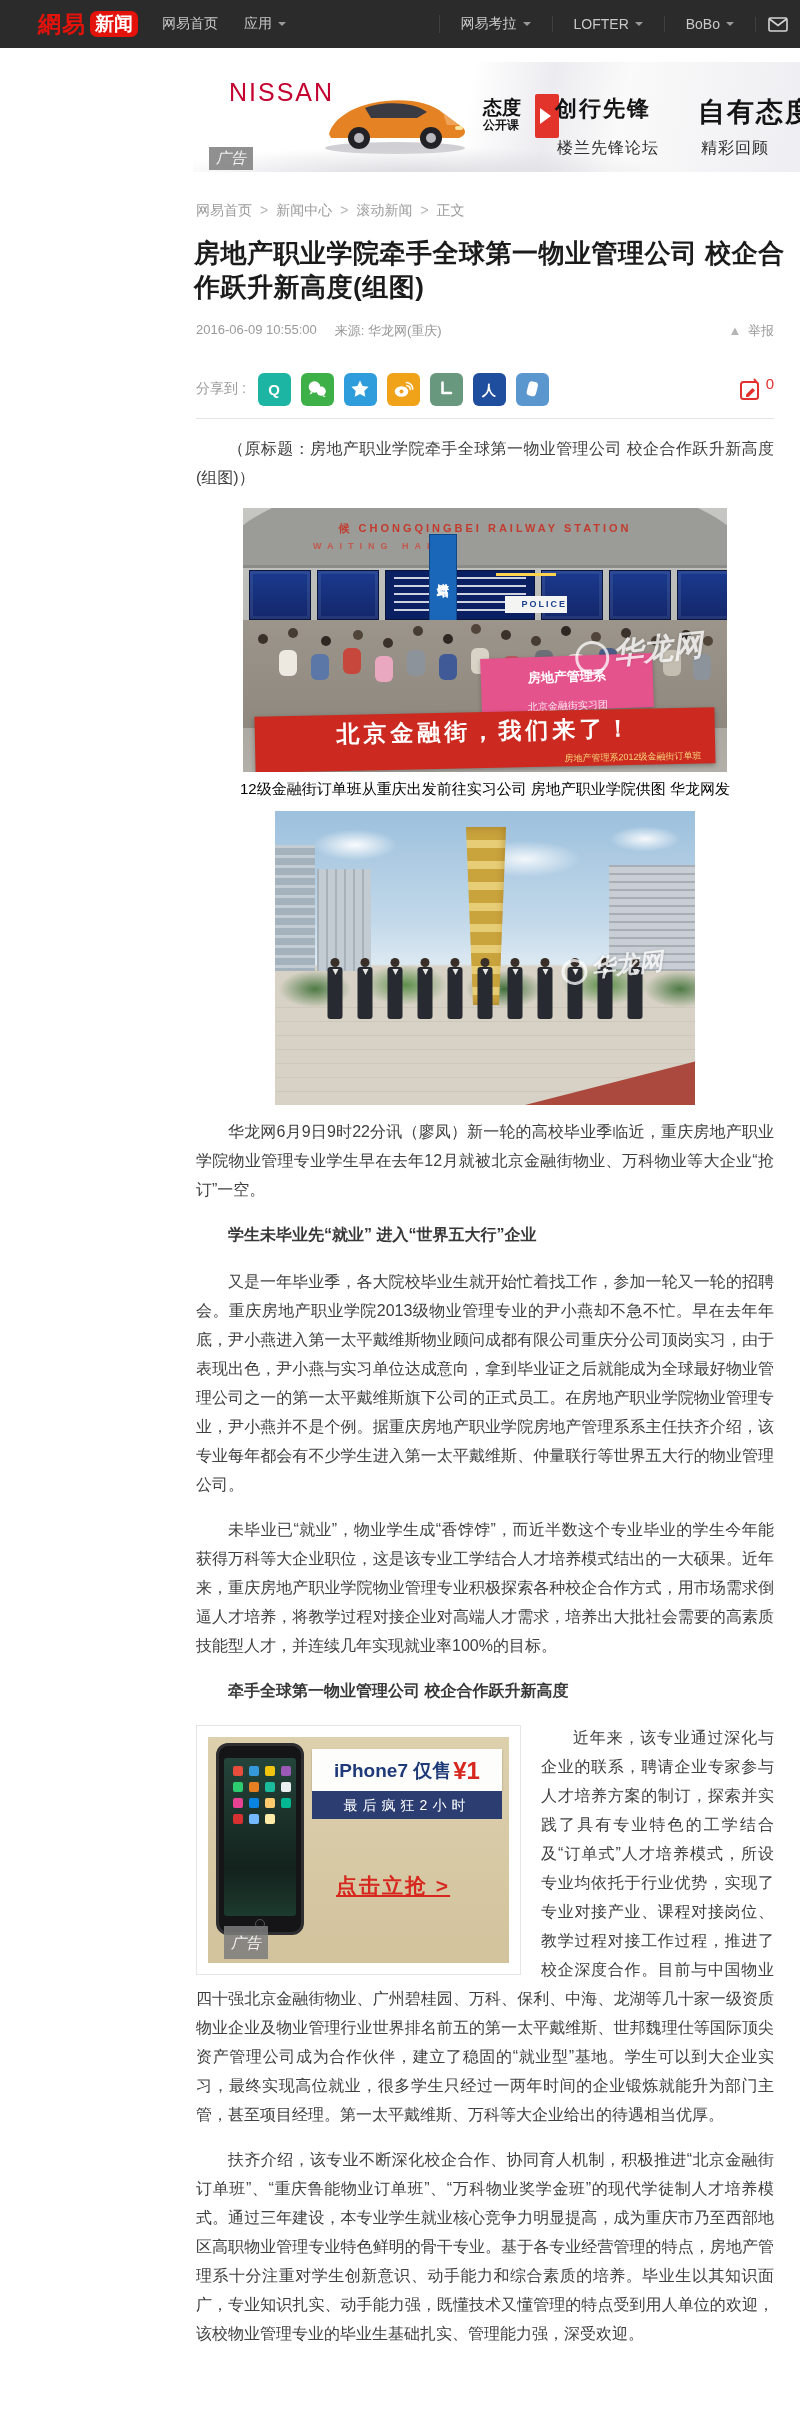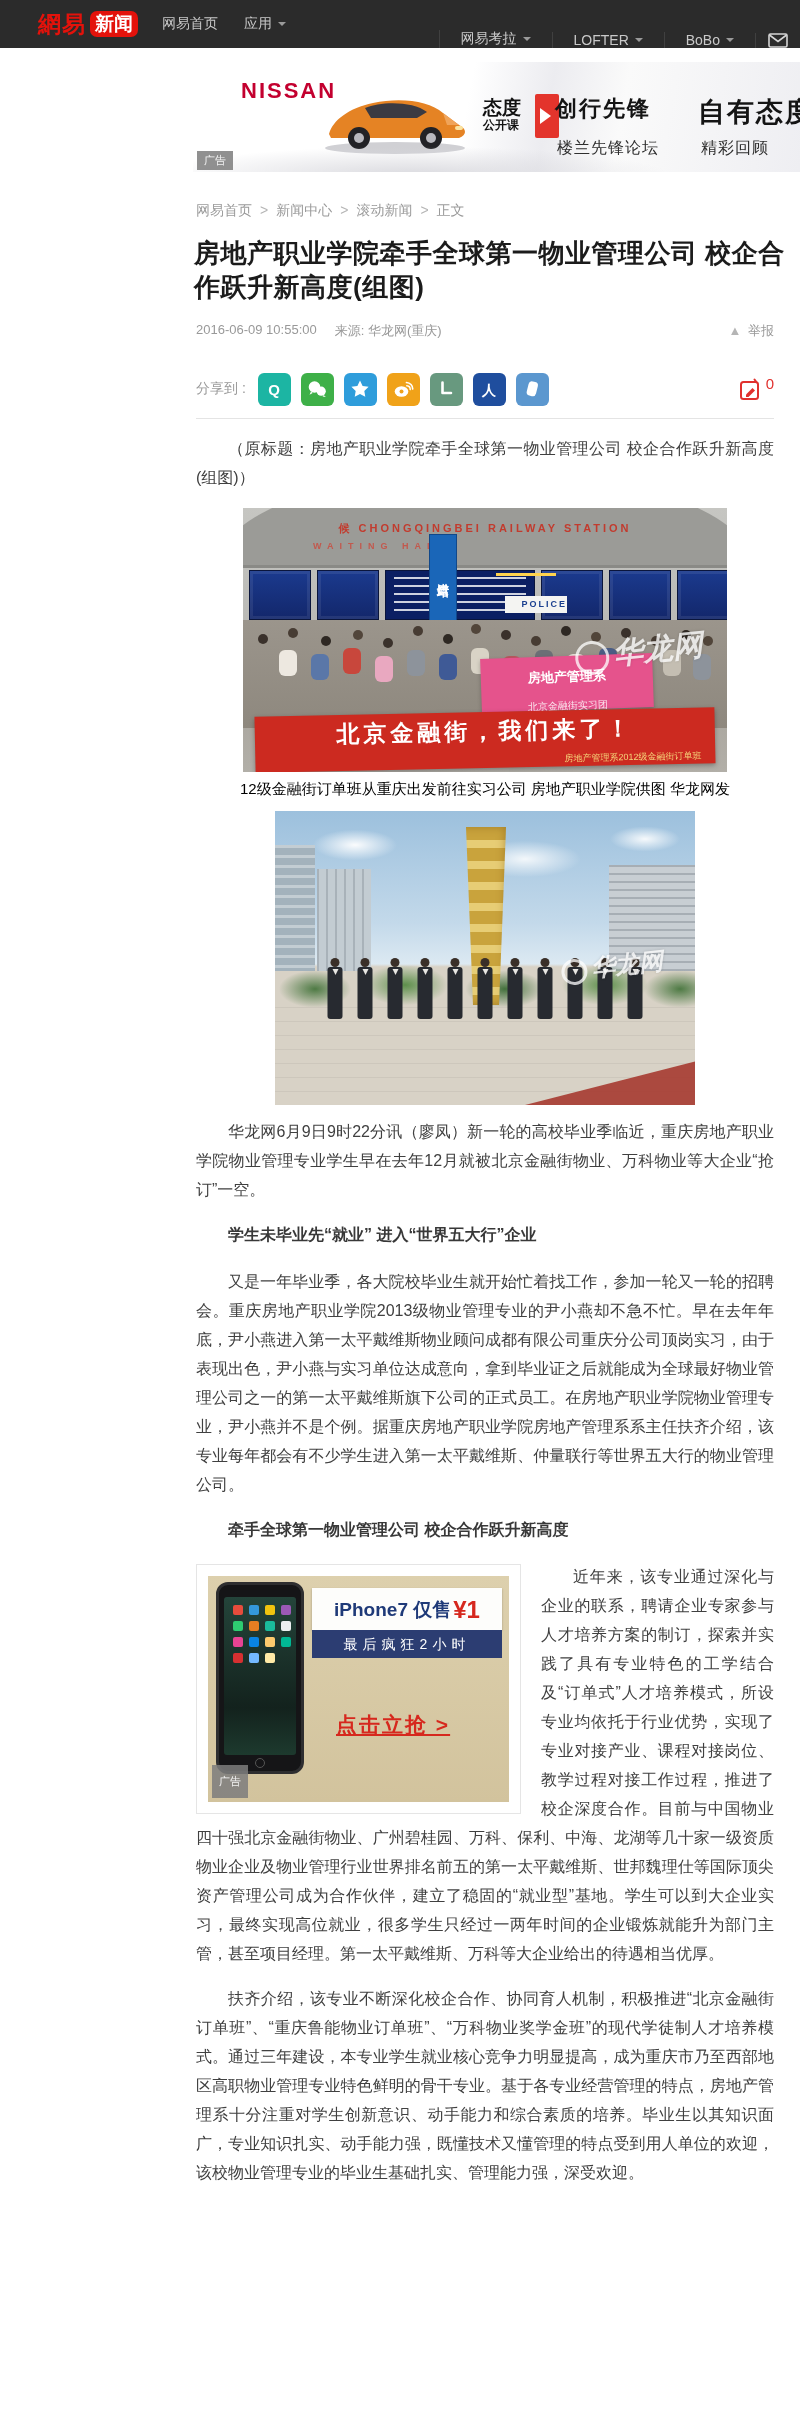--- a/index.html
+++ b/index.html
@@ -11,43 +11,43 @@
   #topbar{position:absolute;left:0;top:0;width:800px;height:48px;background:#2b2b2b;
           display:flex;align-items:stretch;color:#c9c9c9;font-size:14px;}
   .logo{display:flex;align-items:center;margin-left:38px;cursor:pointer;}
   .logo-brand{color:#e3120b;font-size:23px;font-weight:bold;letter-spacing:1px;font-family:"Liberation Serif","DejaVu Serif",serif;}
   .logo-product{margin-left:4px;background:#e3120b;color:#fff;font-size:19px;font-weight:bold;
                 padding:2px 5px;line-height:22px;border-radius:7px;}
   .nav-left{display:flex;align-items:center;margin-left:24px;gap:26px;}
   .nav-item{display:flex;align-items:center;cursor:pointer;white-space:nowrap;}
   .caret{display:inline-block;width:0;height:0;border:4px solid transparent;border-top-color:#9a9a9a;
          margin-left:6px;position:relative;top:2px;}
-  .nav-right{position:absolute;right:0;top:0;height:48px;display:flex;align-items:flex-end;}
+  .nav-right{position:absolute;right:0;top:0;height:48px;display:flex;align-items:center;}
   .nav-cell{display:flex;align-items:center;padding:0 21px;border-left:1px solid #404040;cursor:pointer;white-space:nowrap;}
   .mail-cell{display:flex;align-items:center;padding:0 12px;border-left:1px solid #404040;cursor:pointer;}
 
   
   #banner{position:absolute;left:193px;top:62px;width:607px;height:110px;overflow:hidden;cursor:pointer;
           background:linear-gradient(100deg,#ffffff 45%,#ececf0 58%,#fafafa 70%,#eeeef2 100%);}
   #banner::after{content:"";position:absolute;left:-40px;bottom:-34px;width:520px;height:60px;
           background:radial-gradient(ellipse at center,#d9d9de 0%,rgba(217,217,222,0) 70%);}
-  .nissan{position:absolute;left:48px;top:16px;color:#c3002f;font-size:22px;font-weight:bold;letter-spacing:2px;}
+  .nissan{position:absolute;left:36px;top:16px;color:#c3002f;font-size:25px;font-weight:normal;letter-spacing:2px;}
   .car{position:absolute;left:126px;top:26px;}
   .tdlogo{position:absolute;left:290px;top:36px;width:84px;}
   .td1{font-size:19px;font-weight:bold;color:#111;line-height:20px;}
   .td2{font-size:12px;font-weight:bold;color:#111;line-height:14px;}
   .tddoor{position:absolute;left:52px;top:-4px;width:24px;height:44px;background:#e3342c;border-radius:2px;}
   .tddoor::after{content:"";position:absolute;left:5px;top:14px;width:0;height:0;
                  border:8px solid transparent;border-left:11px solid #fff;}
   .bn-head1{position:absolute;left:362px;top:32px;font-size:22px;font-weight:bold;color:#141414;letter-spacing:2px;white-space:nowrap;}
   .bn-head2{position:absolute;left:505px;top:32px;font-size:27px;font-weight:bold;color:#141414;letter-spacing:2px;white-space:nowrap;}
   .bn-sub1{position:absolute;left:364px;top:76px;font-size:16px;color:#2e2e2e;letter-spacing:1px;white-space:nowrap;}
   .bn-sub2{position:absolute;left:508px;top:76px;font-size:16px;color:#2e2e2e;letter-spacing:1px;white-space:nowrap;}
-  .ad-badge{position:absolute;left:4px;bottom:2px;background:rgba(125,125,125,.85);color:#f2f2f2;
-            font-size:11px;padding:2px 7px;z-index:5;}
+  .ad-badge{position:absolute;left:16px;bottom:2px;background:rgba(125,125,125,.85);color:#f2f2f2;
+            font-size:15px;padding:2px 7px;z-index:5;font-style:italic;}
 
   
   #crumbs{position:absolute;left:196px;top:202px;font-size:14px;color:#9a9a9a;}
   #crumbs .crumb{cursor:pointer;}
   #crumbs .sep{margin:0 8px;color:#b5b5b5;}
   #title{position:absolute;left:194px;top:236px;width:600px;margin:0;font-size:26px;line-height:34px;
          color:#1b1b1b;font-weight:bold;letter-spacing:.5px;}
   #meta{position:absolute;left:196px;top:322px;width:578px;display:flex;font-size:13px;color:#999;}
   #meta .src{margin-left:18px;}
   #report{margin-left:auto;color:#999;cursor:pointer;}
@@ -371,20 +371,21 @@
           </div>
         <div class="wm">
           <span class="ring"></span><span>华龙网</span>
         </div>
       </div>
     </figure>
 
     <p>华龙网6月9日9时22分讯（廖凤）新一轮的高校毕业季临近，重庆房地产职业学院物业管理专业学生早在去年12月就被北京金融街物业、万科物业等大企业“抢订”一空。</p>
     <h3>学生未毕业先“就业” 进入“世界五大行”企业</h3>
     <p>又是一年毕业季，各大院校毕业生就开始忙着找工作，参加一轮又一轮的招聘会。重庆房地产职业学院2013级物业管理专业的尹小燕却不急不忙。早在去年年底，尹小燕进入第一太平戴维斯物业顾问成都有限公司重庆分公司顶岗实习，由于表现出色，尹小燕与实习单位达成意向，拿到毕业证之后就能成为全球最好物业管理公司之一的第一太平戴维斯旗下公司的正式员工。在房地产职业学院物业管理专业，尹小燕并不是个例。据重庆房地产职业学院房地产管理系系主任扶齐介绍，该专业每年都会有不少学生进入第一太平戴维斯、仲量联行等世界五大行的物业管理公司。</p>
+    <p>未毕业已“就业”，物业学生成“香饽饽”，而近半数这个专业毕业的学生今年能获得万科等大企业职位，这是该专业工学结合人才培养模式结出的一大硕果。近年来，重庆房地产职业学院物业管理专业积极探索各种校企合作方式，用市场需求倒逼人才培养，将教学过程对接企业对高端人才需求，培养出大批社会需要的高素质技能型人才，并连续几年实现就业率100%的目标。</p>
     <h3>牵手全球第一物业管理公司 校企合作跃升新高度</h3>
 
     <div style="text-indent:2em;text-align:justify;margin-bottom:16px;">
       <aside id="adbox" style="text-indent:0;">
         <div class="creative">
           <div class="phone">
             <div class="screen">
                 <div class="appdots"></div>
               </div>
             <div class="home"></div>

